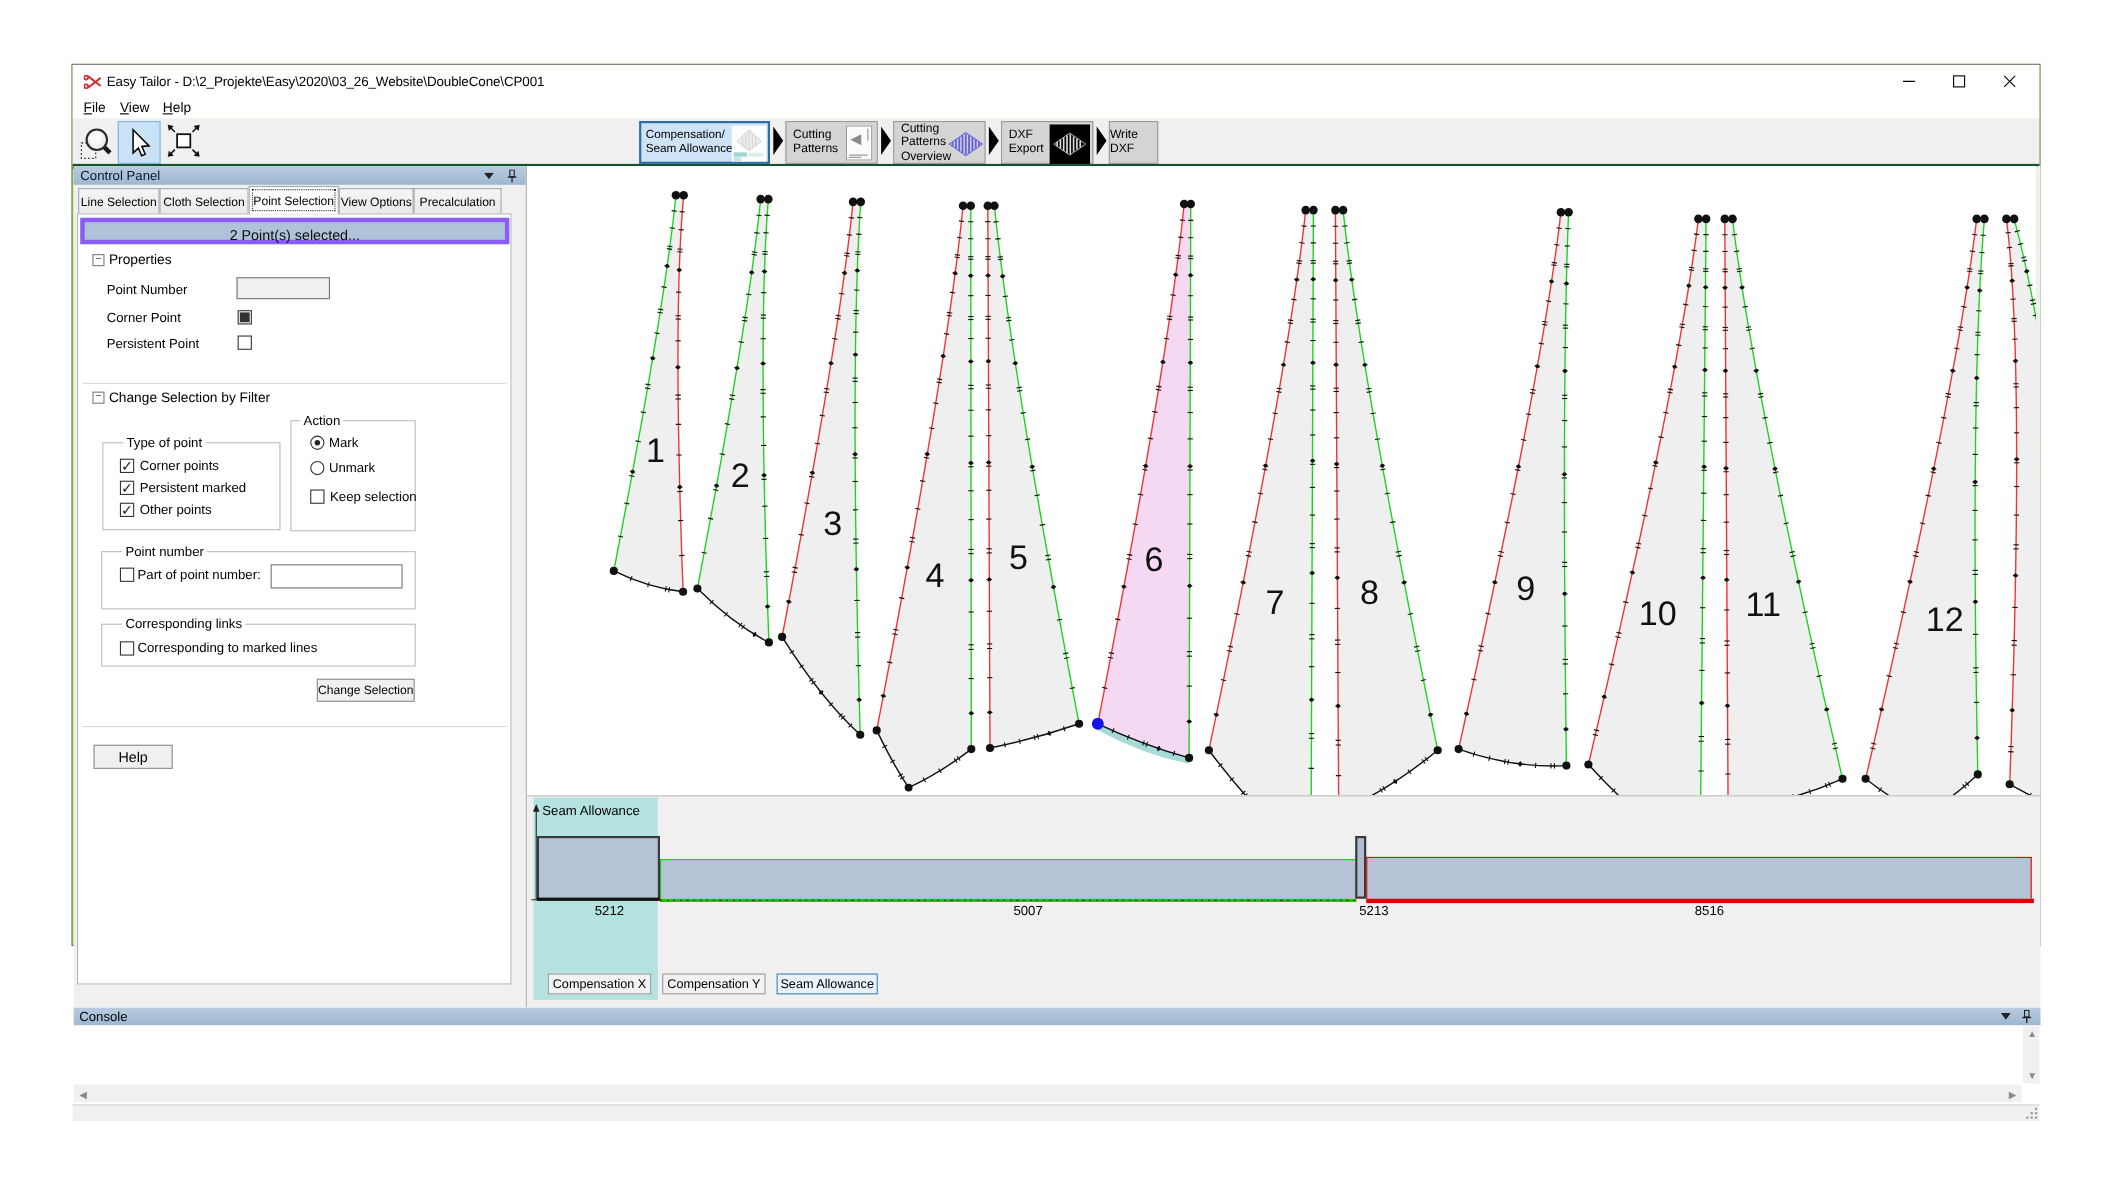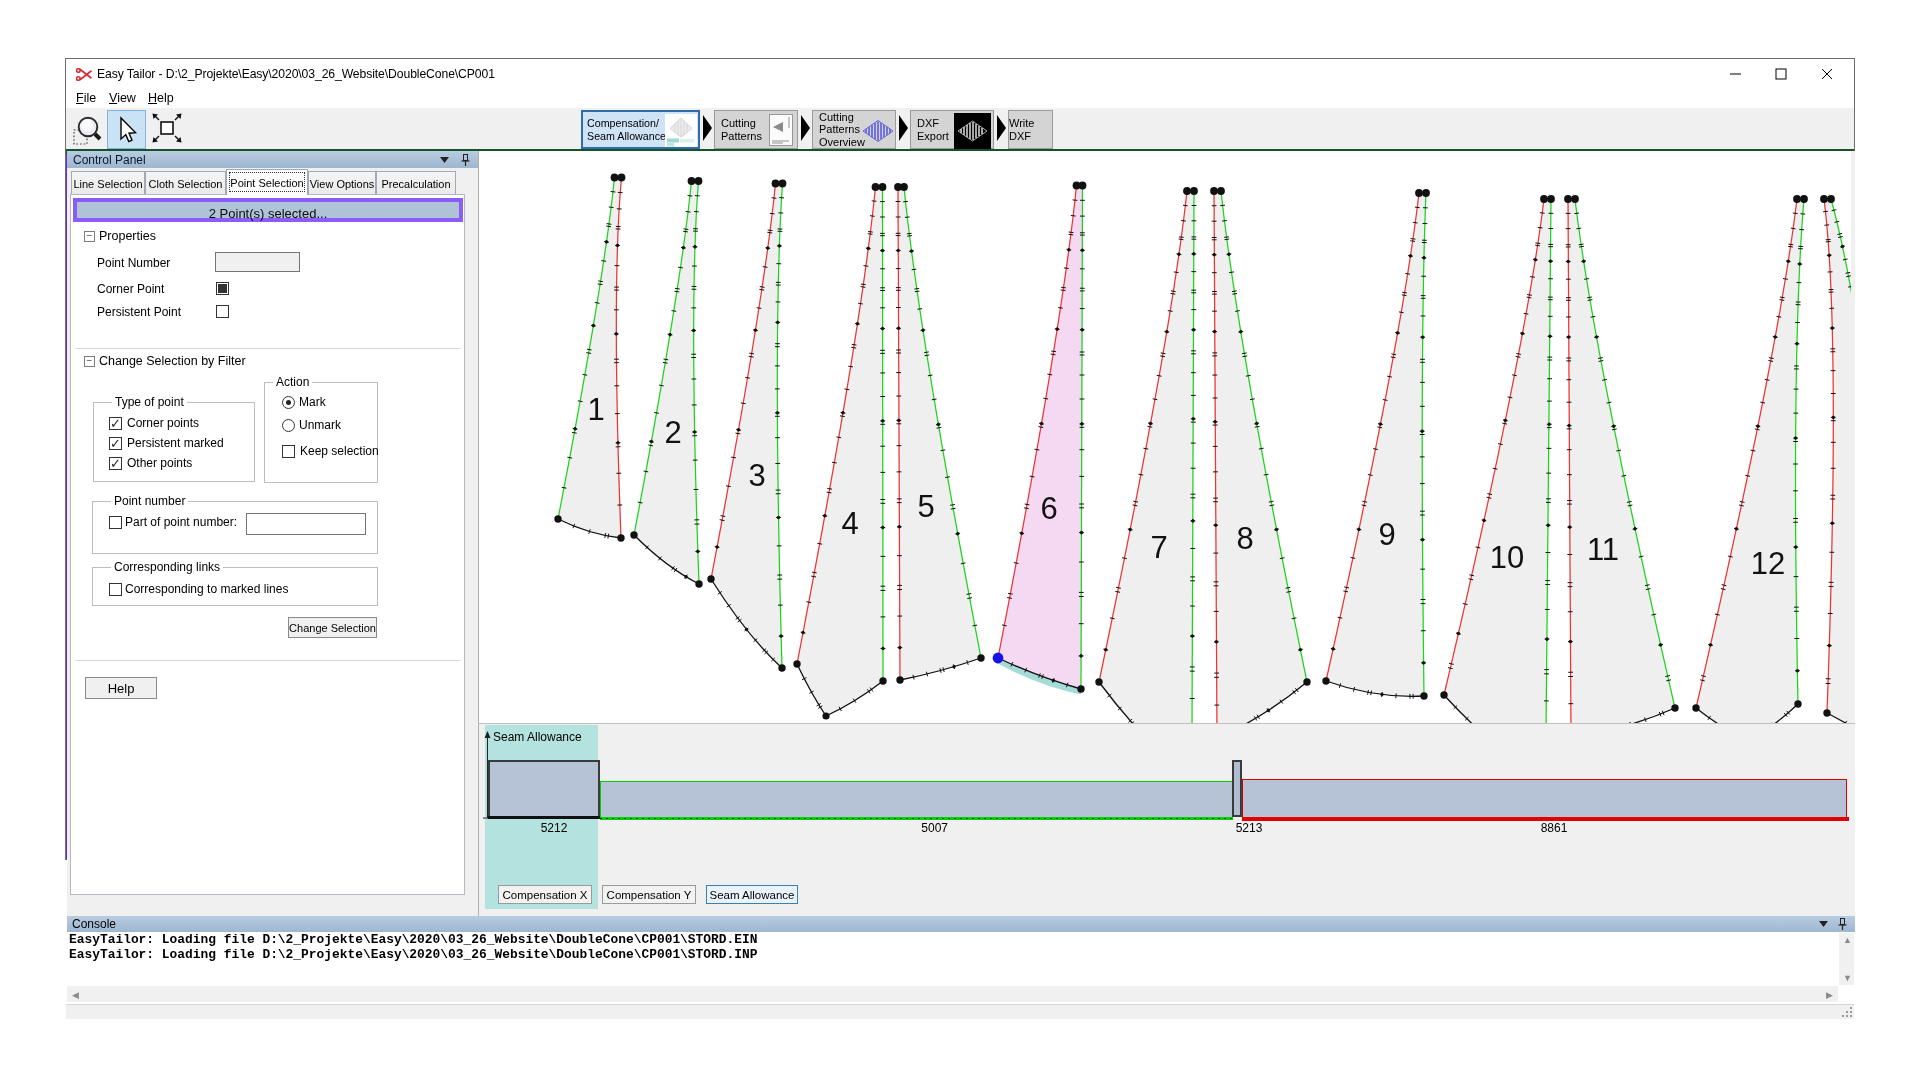--- a/index.html
+++ b/index.html
@@ -1,18 +1,18 @@
 <!DOCTYPE html>
 <html><head>
 <meta charset="utf-8">
 <title>Easy Tailor</title>
 <style>
 * { margin:0; padding:0; box-sizing:border-box; }
 html,body { width:1920px; height:1080px; background:#ffffff; font-family:"Liberation Sans",sans-serif; }
-#win { position:absolute; left:65px; top:58px; width:1790px; height:802px; background:#6d28d9; border:1px solid #6e6e6e; }
+#win { position:absolute; left:65px; top:58px; width:1790px; height:802px; background:#bef264; border:1px solid #6e6e6e; }
 
 #titlebar { position:absolute; left:0; top:0; width:100%; height:31px; background:#ffffff; }
 #title-text { position:absolute; left:31px; top:8px; font-size:12.2px; letter-spacing:-0.1px; color:#000; white-space:pre; }
 .winbtn { position:absolute; top:0; width:46px; height:30px; text-align:center; color:#000; }
 
 #menubar { position:absolute; left:0; top:31px; width:100%; height:18px; background:#ffffff; font-size:12.5px; }
 .menuitem { position:absolute; top:1px; }
 .ul { text-decoration:underline; }
 
 #toolbar { position:absolute; left:0; top:49px; width:100%; height:46px; background:#f0f0f0; border-bottom:5px solid #14532d; }
@@ -1283,40 +1283,38 @@
 <div style="position:absolute;left:9px;top:92px;width:112px;height:3px;background:#111"></div>
 <div style="position:absolute;left:121px;top:57px;width:633px;height:36px;background:#b6c3d7;border:1.5px solid #00d400;border-bottom:none"></div>
 <div style="position:absolute;left:121px;top:93px;width:633px;height:3px;background:#00d400"></div>
       <div style="position:absolute;left:121px;top:94px;width:633px;height:1px;background:repeating-linear-gradient(90deg,#064006 0 2px,#00d400 2px 6px)"></div>
 <div style="position:absolute;left:753px;top:36px;width:10px;height:57px;background:#b0bccf;border:2px solid #3a3a3a"></div>
 <div style="position:absolute;left:763px;top:55px;width:605px;height:38px;background:#b6c3d7;border:1px solid #e00000;border-bottom:none"></div>
 <div style="position:absolute;left:763px;top:93px;width:607px;height:4px;background:#e00000"></div>
 <div class="slbl" style="left:75px;top:97px;width:40px;text-align:center;margin-left:-20px;">5212</div>
 <div class="slbl" style="left:449px;top:97px;width:40px;text-align:right;margin-left:-20px;">5007</div>
 <div class="slbl" style="left:770px;top:97px;width:40px;text-align:center;margin-left:-20px;">5213</div>
-<div class="slbl" style="left:1075px;top:97px;width:40px;text-align:center;margin-left:-20px;">8861</div>
+<div class="slbl" style="left:1075px;top:97px;width:40px;text-align:center;margin-left:-20px;">8516</div>
 <div class="stab" style="left:19px;top:161px;width:94px;">Compensation X</div>
 <div class="stab" style="left:123px;top:161px;width:94px;">Compensation Y</div>
 <div class="stab" style="left:227px;top:161px;width:92px;background:#eaf3fb;border:1px solid #3c7fb1;">Seam Allowance</div>
   </div>
 
   <div id="console">
     <div id="conshead">
       <span style="position:absolute;left:5px;top:1px">Console</span>
       <svg style="position:absolute;right:27px;top:5px" width="9" height="6">
           <path d="M0 0 L9 0 L4.5 6 Z" fill="#222"></path>
         </svg>
       <svg style="position:absolute;right:8px;top:2px" width="9" height="12" viewBox="0 0 9 12">
         <rect x="2.5" y="0.5" width="4" height="6" fill="none" stroke="#222" stroke-width="1"></rect>
         <line x1="0.5" y1="7" x2="8.5" y2="7" stroke="#222" stroke-width="1.2"></line>
         <line x1="4.5" y1="7" x2="4.5" y2="12" stroke="#222" stroke-width="1.2"></line>
       </svg>
     </div>
-    <div id="constext">EasyTailor: Loading file D:\2_Projekte\Easy\2020\03_26_Website\DoubleCone\CP001\STORD.EIN
-EasyTailor: Loading file D:\2_Projekte\Easy\2020\03_26_Website\DoubleCone\CP001\STORD.INP</div>
 
     <div class="scroll" style="right:1px;top:17px;width:15px;height:52px;">
       <div class="arr" style="left:4px;top:2px;">▲</div>
       <div class="arr" style="left:4px;bottom:2px;">▼</div>
     </div>
 
     <div class="scroll" style="left:0px;top:70px;width:1771px;height:16px;">
       <div class="arr" style="left:5px;top:4px;">◀</div>
       <div class="arr" style="right:5px;top:4px;">▶</div>
     </div>

